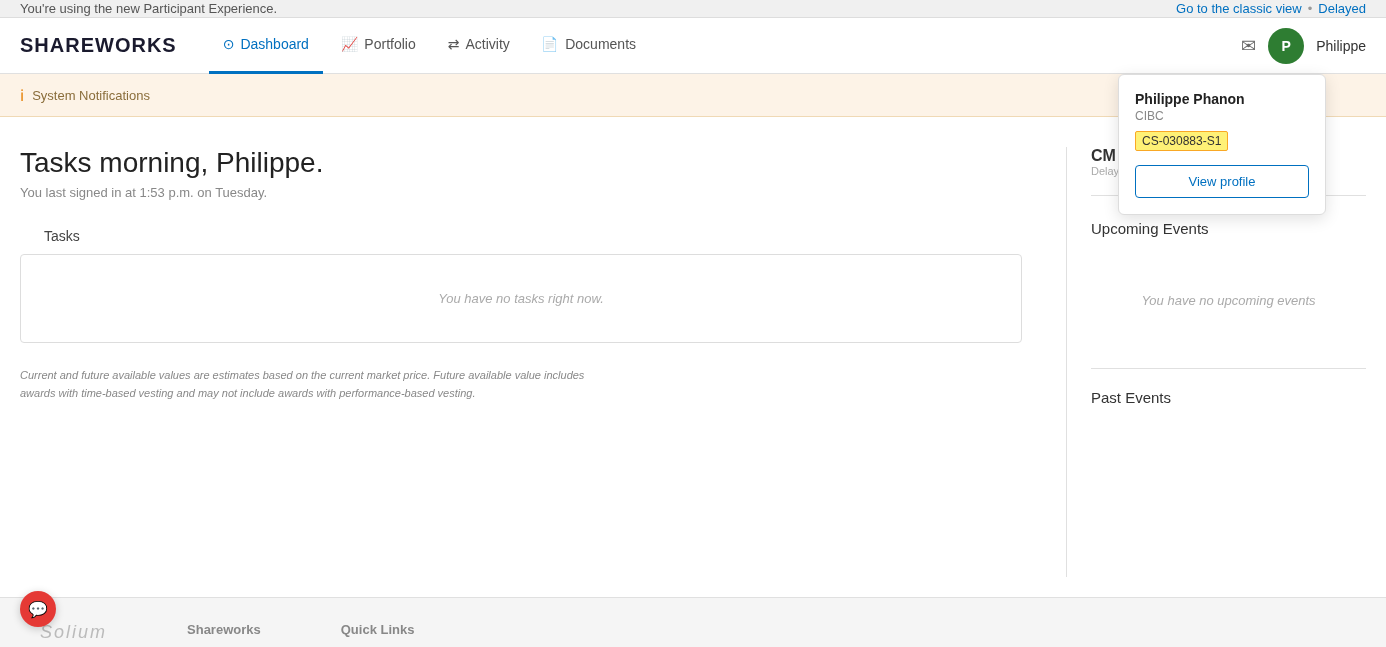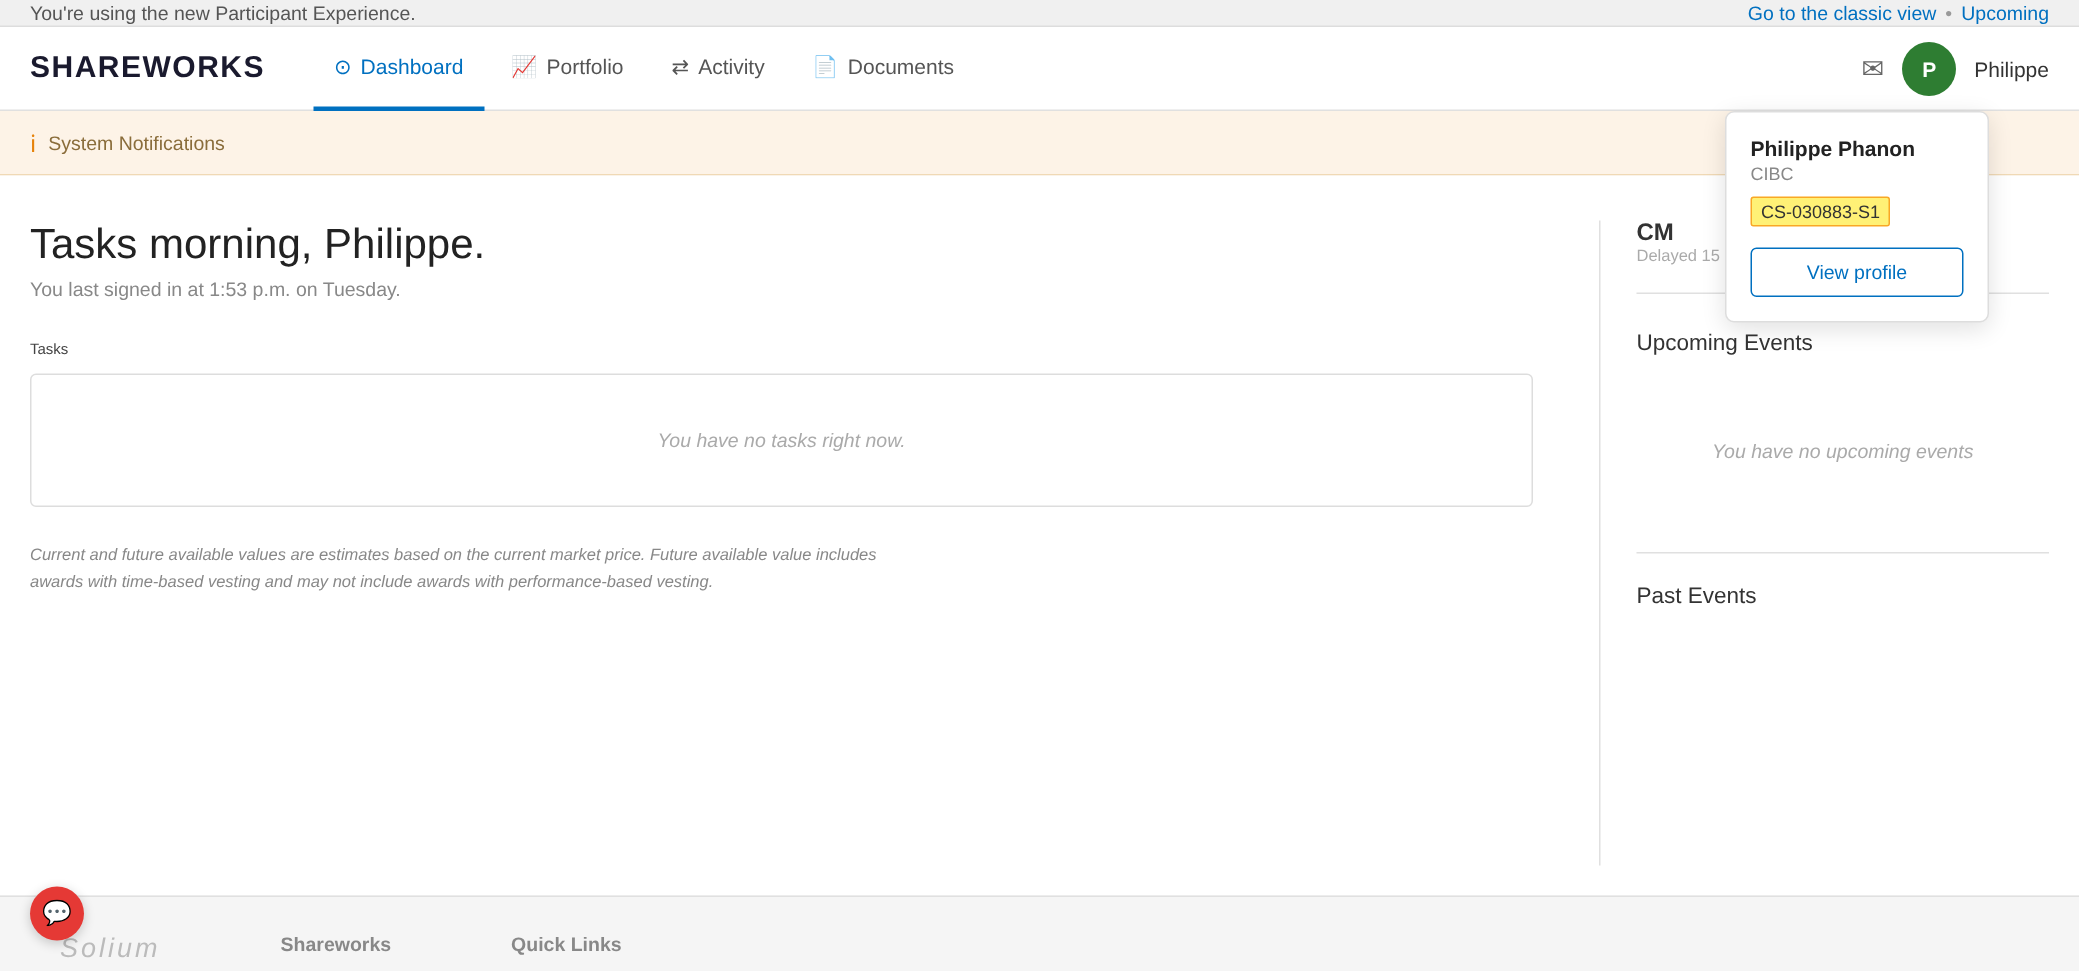--- a/index.html
+++ b/index.html
@@ -84,21 +84,21 @@
       min-height: 480px;
     }
     .left-panel { flex: 1; padding-right: 20px; }
     .right-panel { width: 300px; border-left: 1px solid #e0e0e0; padding-left: 24px; }
 
     
     .greeting { font-size: 28px; font-weight: 400; color: #222; margin-bottom: 6px; }
     .last-signed { font-size: 13px; color: #888; margin-bottom: 28px; }
 
     
-    .section-title { font-size: 10px; color: #444; margin-bottom: 10px; font-weight: 500; }
+    .section-title { font-size: 14px; color: #444; margin-bottom: 10px; font-weight: 500; margin-left: 24px; }
     .tasks-box {
       border: 1px solid #ddd;
       border-radius: 4px;
       padding: 36px;
       text-align: center;
       color: #aaa;
       font-size: 13px;
       font-style: italic;
       margin-bottom: 24px;
     }
@@ -137,21 +137,21 @@
 
     
     .profile-dropdown {
       position: absolute;
       top: 56px;
       right: 60px;
       background: #fff;
       border: 1px solid #ddd;
       border-radius: 6px;
       box-shadow: 0 4px 16px rgba(0,0,0,0.12);
-      width: 176px;
+      width: 208px;
       z-index: 1000;
       padding: 16px;
     }
     .profile-name { font-size: 14px; font-weight: 600; color: #222; margin-bottom: 2px; }
     .profile-company { font-size: 12px; color: #888; margin-bottom: 8px; }
     .profile-id {
       display: inline-block;
       background: #fff176;
       border: 1px solid #f9a825;
       padding: 2px 6px;
@@ -202,21 +202,21 @@
     }
   </style>
 </head>
 <body>
 
 <div class="top-banner">
   <span>You're using the new Participant Experience.</span>
   <div class="top-banner-right">
     <a href="#">Go to the classic view</a>
     <span>•</span>
-    <a href="#">Upcoming</a>
+    <a href="#">Delayed</a>
   </div>
 </div>
 
 <nav class="navbar">
   <div class="navbar-logo">SHAREWORKS</div>
   <div class="nav-items">
     <a class="nav-item active">
       <span class="nav-icon">⊙</span>
       <span>Dashboard</span>
     </a>

